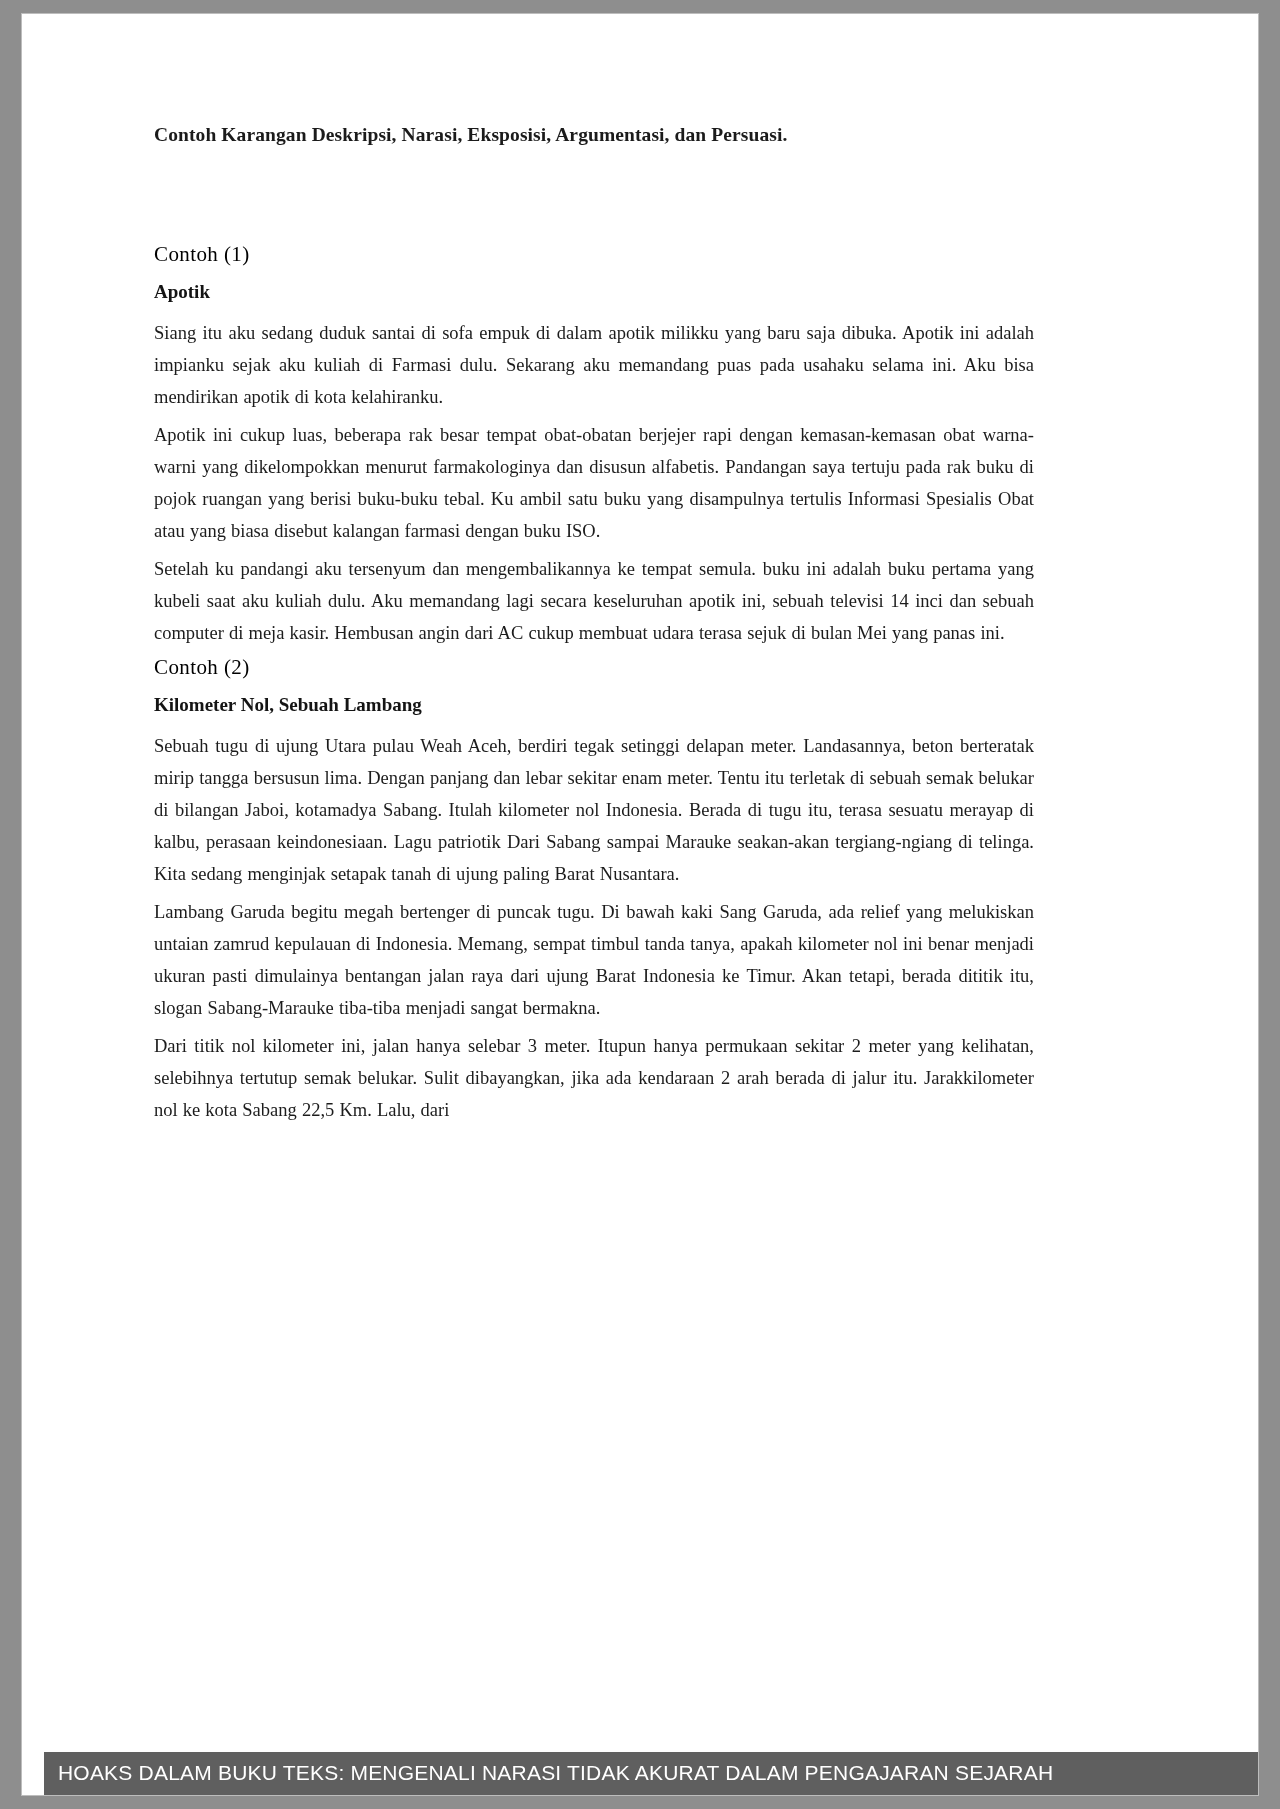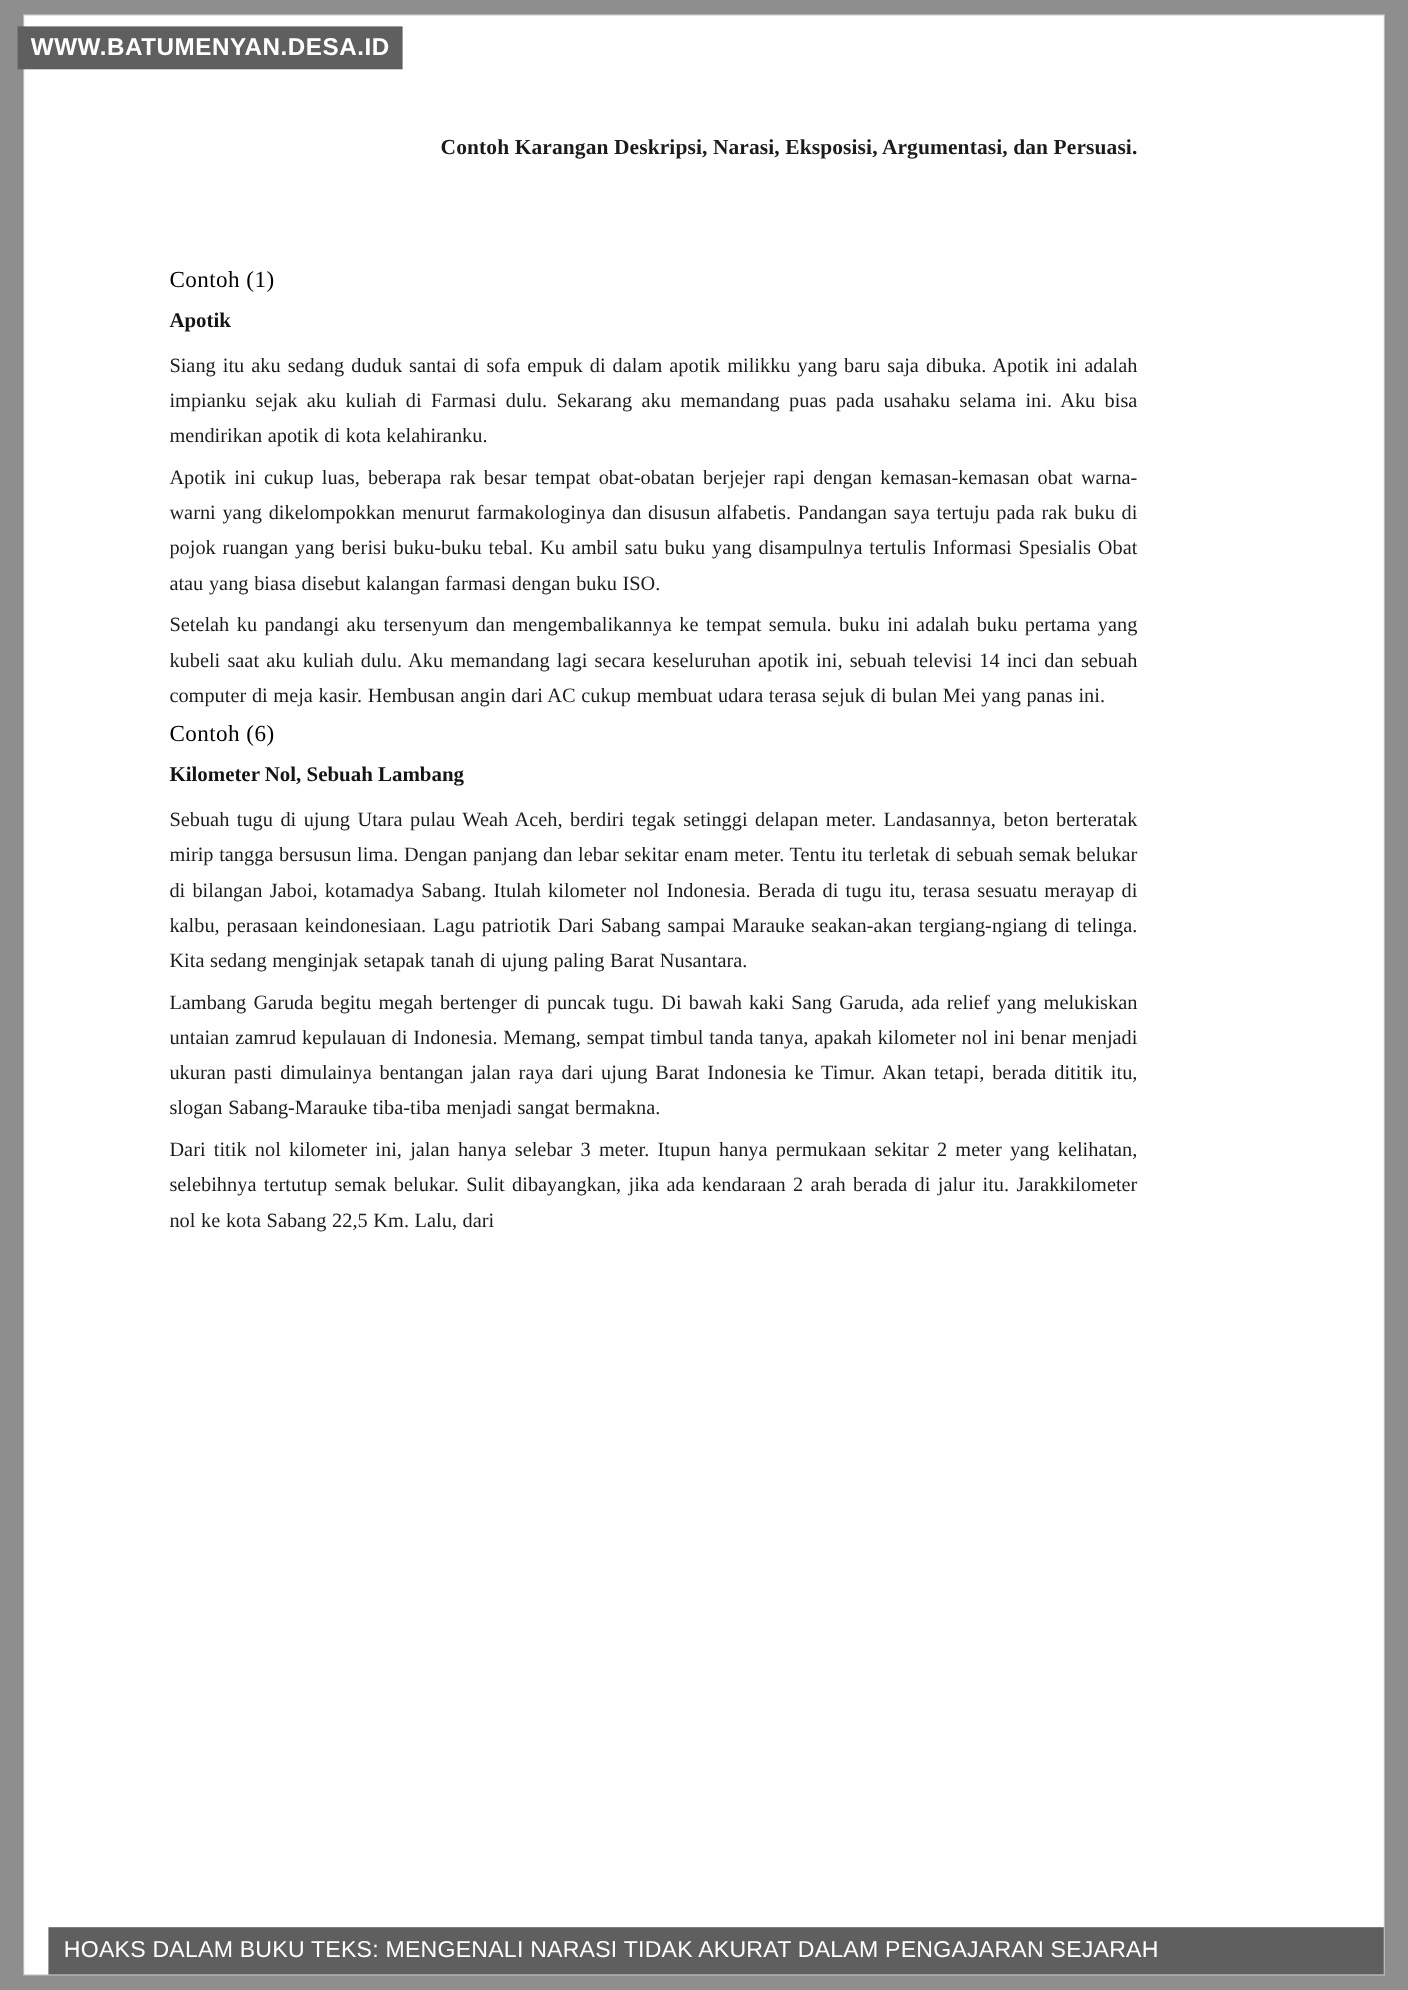--- a/index.html
+++ b/index.html
@@ -65,21 +65,20 @@
     left: 132px;
     top: 110px;
     width: 880px;
   }
   .doc-title {
     font-weight: bold;
     font-size: 19.5px;
     color: #1b1b1b;
     letter-spacing: 0.1px;
     margin-bottom: 96px;
-    text-align: right;
   }
   .section-head {
     font-weight: bold;
     font-size: 19px;
     color: #1b1b1b;
     margin-bottom: 16px;
   }
   .label-line {
     font-size: 21px;
     color: #000000;
@@ -115,28 +114,27 @@
 
 
       <div class="label-line">Contoh (1)</div>
 
       <div class="sub-head">Apotik</div>
 
       <p class="para">Siang itu aku sedang duduk santai di sofa empuk di dalam apotik milikku yang baru saja dibuka. Apotik ini adalah impianku sejak aku kuliah di Farmasi dulu. Sekarang aku memandang puas pada usahaku selama ini. Aku bisa mendirikan apotik di kota kelahiranku.</p>
       <p class="para">Apotik ini cukup luas, beberapa rak besar tempat obat-obatan berjejer rapi dengan kemasan-kemasan obat warna-warni yang dikelompokkan menurut farmakologinya dan disusun alfabetis. Pandangan saya tertuju pada rak buku di pojok ruangan yang berisi buku-buku tebal. Ku ambil satu buku yang disampulnya tertulis Informasi Spesialis Obat atau yang biasa disebut kalangan farmasi dengan buku ISO.</p>
       <p class="para">Setelah ku pandangi aku tersenyum dan mengembalikannya ke tempat semula. buku ini adalah buku pertama yang kubeli saat aku kuliah dulu. Aku memandang lagi secara keseluruhan apotik ini, sebuah televisi 14 inci dan sebuah computer di meja kasir. Hembusan angin dari AC cukup membuat udara terasa sejuk di bulan Mei yang panas ini.</p>
 
-      <div class="label-line">Contoh (6)</div>
+      <div class="label-line">Contoh (2)</div>
 
       <div class="sub-head">Kilometer Nol, Sebuah Lambang</div>
 
       <p class="para">Sebuah tugu di ujung Utara pulau Weah Aceh, berdiri tegak setinggi delapan meter. Landasannya, beton berteratak mirip tangga bersusun lima. Dengan panjang dan lebar sekitar enam meter. Tentu itu terletak di sebuah semak belukar di bilangan Jaboi, kotamadya Sabang. Itulah kilometer nol Indonesia. Berada di tugu itu, terasa sesuatu merayap di kalbu, perasaan keindonesiaan. Lagu patriotik Dari Sabang sampai Marauke seakan-akan tergiang-ngiang di telinga. Kita sedang menginjak setapak tanah di ujung paling Barat Nusantara.</p>
       <p class="para">Lambang Garuda begitu megah bertenger di puncak tugu. Di bawah kaki Sang Garuda, ada relief yang melukiskan untaian zamrud kepulauan di Indonesia. Memang, sempat timbul tanda tanya, apakah kilometer nol ini benar menjadi ukuran pasti dimulainya bentangan jalan raya dari ujung Barat Indonesia ke Timur. Akan tetapi, berada dititik itu, slogan Sabang-Marauke tiba-tiba menjadi sangat bermakna.</p>
       <p class="para">Dari titik nol kilometer ini, jalan hanya selebar 3 meter. Itupun hanya permukaan sekitar 2 meter yang kelihatan, selebihnya tertutup semak belukar. Sulit dibayangkan, jika ada kendaraan 2 arah berada di jalur itu. Jarakkilometer nol ke kota Sabang 22,5 Km. Lalu, dari</p>
 
     </div>
   </div>
 
-  <div class="watermark">WWW.BATUMENYAN.DESA.ID</div>
 
   <div class="caption-bar">HOAKS DALAM BUKU TEKS: MENGENALI NARASI TIDAK AKURAT DALAM PENGAJARAN SEJARAH</div>
 
 </div>
 
 </body></html>

